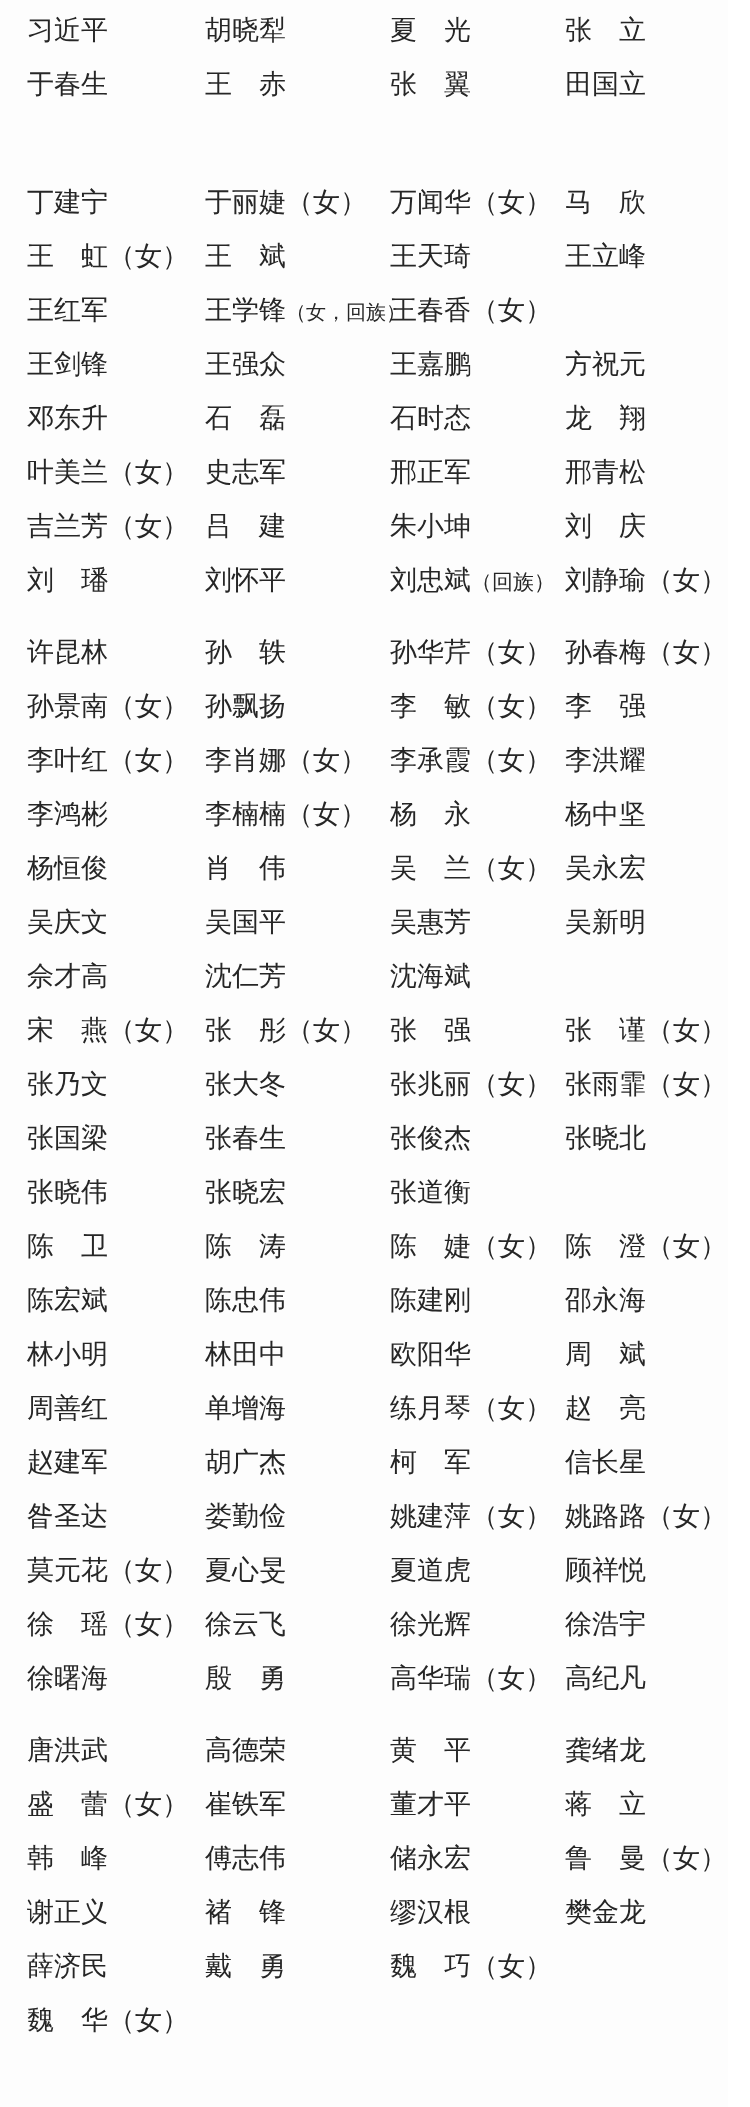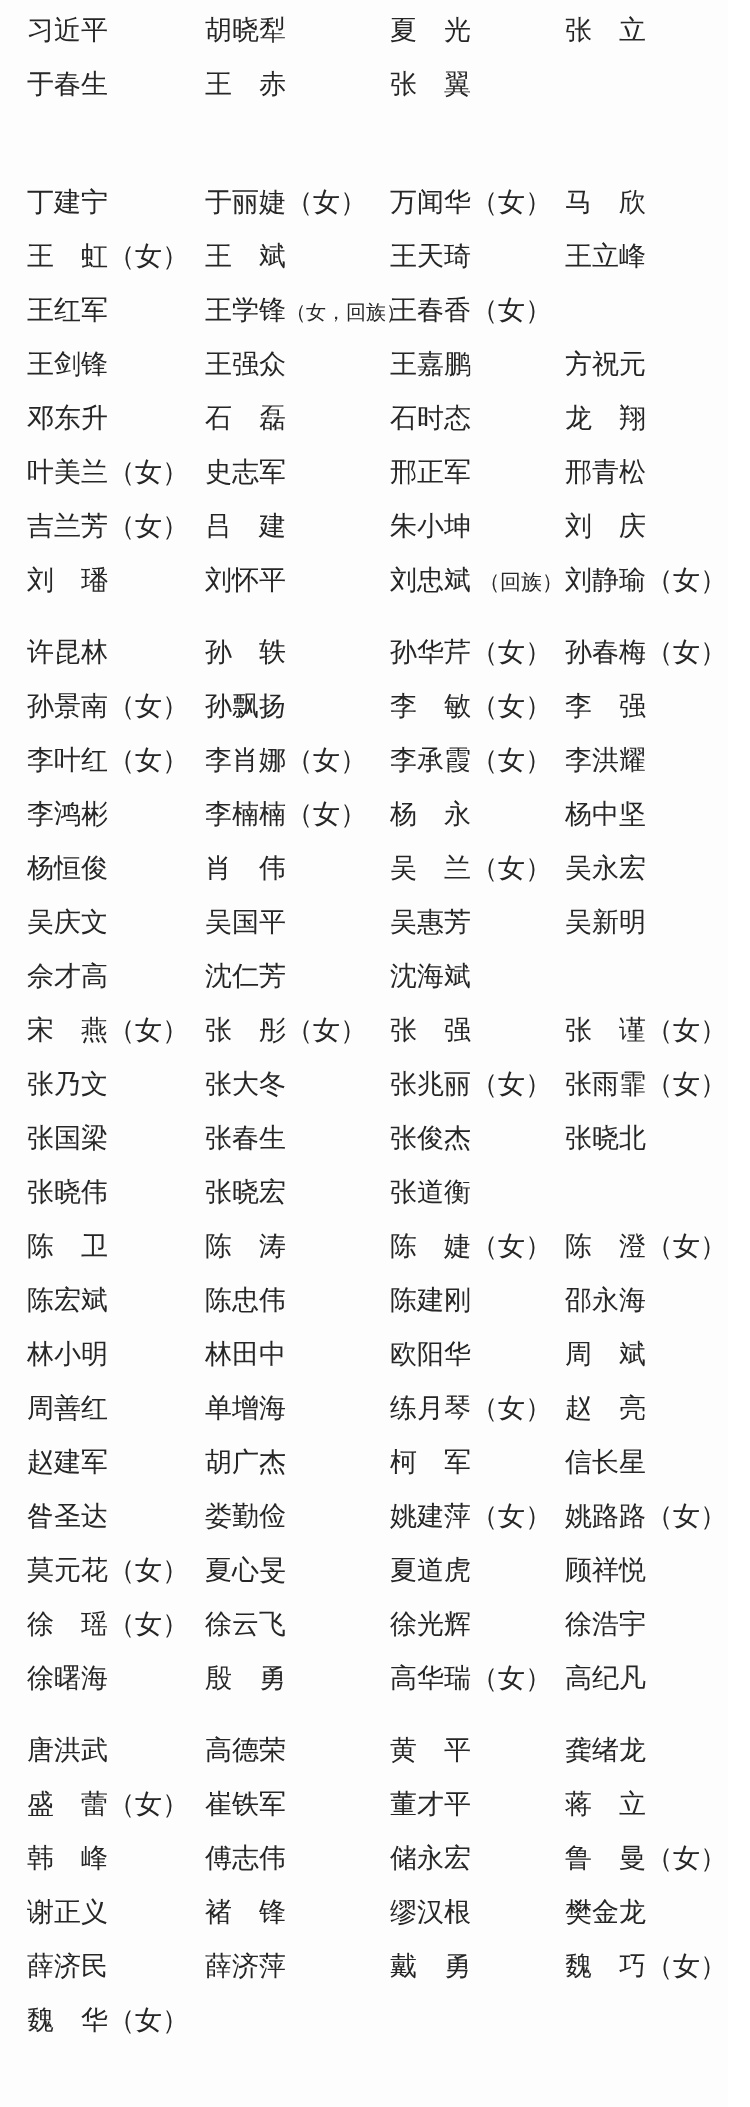--- a/index.html
+++ b/index.html
@@ -25,39 +25,40 @@
     height:54px;
   }
   .cell{
     white-space:nowrap;
     line-height:54px;
     font-size:27px;
     letter-spacing:0;
   }
   .nm{display:inline;}
   .sfx{display:inline;}
-  .sfx.compact{font-size:21px;margin-left:8px;}
+  .sfx.compact{font-size:21px;}
   .sfx.small{font-size:20px;}
 </style>
 </head>
 <body>
 
 <main class="page" style="background: rgb(253, 253, 253); color: rgb(38, 38, 38);">
   <div id="list-root">
       <section class="group">
         <div class="row">
           <div class="cell"><span class="nm">习近平</span></div>
           <div class="cell"><span class="nm">胡晓犁</span></div>
           <div class="cell"><span class="nm">夏　光</span></div>
           <div class="cell"><span class="nm">张　立</span></div>
         </div>
         <div class="row">
           <div class="cell"><span class="nm">于春生</span></div>
           <div class="cell"><span class="nm">王　赤</span></div>
           <div class="cell"><span class="nm">张　翼</span></div>
+          <div class="cell"><span class="nm">田国立</span></div>
         </div>
       </section>
       <section class="group">
         <div class="row">
           <div class="cell"><span class="nm">丁建宁</span></div>
           <div class="cell"><span class="nm">于丽婕</span><span class="sfx">（女）</span></div>
           <div class="cell"><span class="nm">万闻华</span><span class="sfx">（女）</span></div>
           <div class="cell"><span class="nm">马　欣</span></div>
         </div>
         <div class="row">
@@ -242,21 +243,20 @@
           <div class="cell"><span class="nm">鲁　曼</span><span class="sfx">（女）</span></div>
         </div>
         <div class="row">
           <div class="cell"><span class="nm">谢正义</span></div>
           <div class="cell"><span class="nm">褚　锋</span></div>
           <div class="cell"><span class="nm">缪汉根</span></div>
           <div class="cell"><span class="nm">樊金龙</span></div>
         </div>
         <div class="row">
           <div class="cell"><span class="nm">薛济民</span></div>
-          <div class="cell"><span class="nm">薛济萍</span></div>
           <div class="cell"><span class="nm">戴　勇</span></div>
           <div class="cell"><span class="nm">魏　巧</span><span class="sfx">（女）</span></div>
         </div>
         <div class="row">
           <div class="cell"><span class="nm">魏　华</span><span class="sfx">（女）</span></div>
           <div class="cell"></div>
           <div class="cell"></div>
           <div class="cell"></div>
         </div>
       </section>

